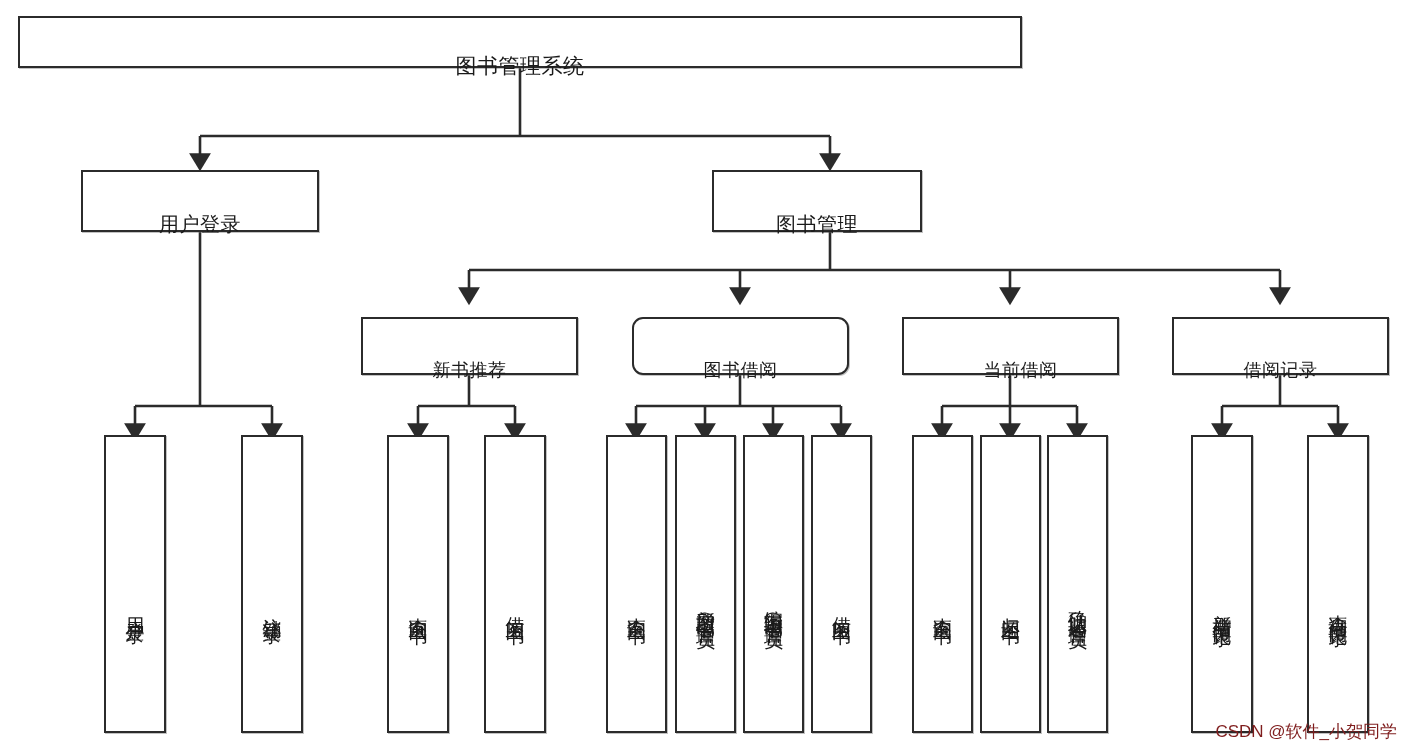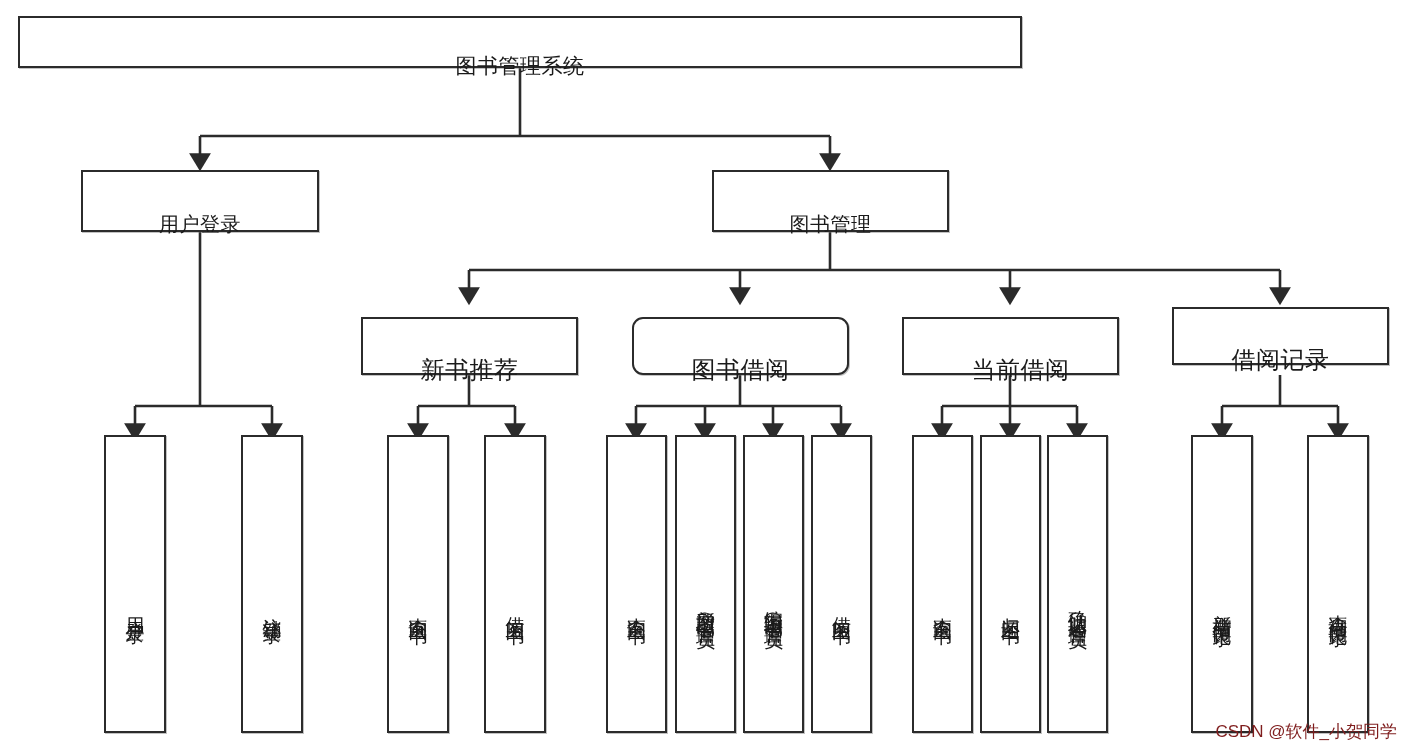--- a/index.html
+++ b/index.html
@@ -44,21 +44,21 @@
     letter-spacing: 0.5px;
     margin-top: 48px;
   }
   .node-root {
     font-size: 21px;
   }
   .node-l2 {
     font-size: 20px;
   }
   .node-l3 {
-    font-size: 24px;
+    font-size: 18px;
   }
   .node-leaf {
     font-size: 19px;
   }
   .node-leaf .node-label {
     writing-mode: vertical-rl;
     text-orientation: upright;
     letter-spacing: 3px;
     line-height: 1.05;
     white-space: nowrap;
@@ -122,33 +122,33 @@
       </g>
   </svg>
 
   <div id="nodes-layer">
       <div class="node-box node-root" style="left: 18px; top: 16px; width: 1004px; height: 52px;">
         <span class="node-label">图书管理系统</span>
       </div>
       <div class="node-box node-l2" style="left: 81px; top: 170px; width: 238px; height: 62px;">
         <span class="node-label">用户登录</span>
       </div>
-      <div class="node-box node-l2" style="left: 712px; top: 170px; width: 237px; height: 62px;">
+      <div class="node-box node-l2" style="left: 712px; top: 170px; width: 210px; height: 62px;">
         <span class="node-label">图书管理</span>
       </div>
       <div class="node-box node-l3" style="left: 361px; top: 317px; width: 217px; height: 58px;">
         <span class="node-label">新书推荐</span>
       </div>
       <div class="node-box node-l3" style="left: 632px; top: 317px; width: 217px; height: 58px; border-radius: 11px;">
         <span class="node-label">图书借阅</span>
       </div>
       <div class="node-box node-l3" style="left: 902px; top: 317px; width: 217px; height: 58px; padding-left: 20px;">
         <span class="node-label">当前借阅</span>
       </div>
-      <div class="node-box node-l3" style="left: 1172px; top: 307px; width: 217px; height: 58px;">
+      <div class="node-box node-l3" style="left: 1172px; top: 317px; width: 217px; height: 58px;">
         <span class="node-label">借阅记录</span>
       </div>
       <div class="node-box node-leaf" style="left: 104px; top: 435px; width: 62px; height: 298px;">
         <span class="node-label">用户登录</span>
       </div>
       <div class="node-box node-leaf" style="left: 241px; top: 435px; width: 62px; height: 298px;">
         <span class="node-label">注销登录</span>
       </div>
       <div class="node-box node-leaf" style="left: 387px; top: 435px; width: 62px; height: 298px;">
         <span class="node-label">查询图书</span>

